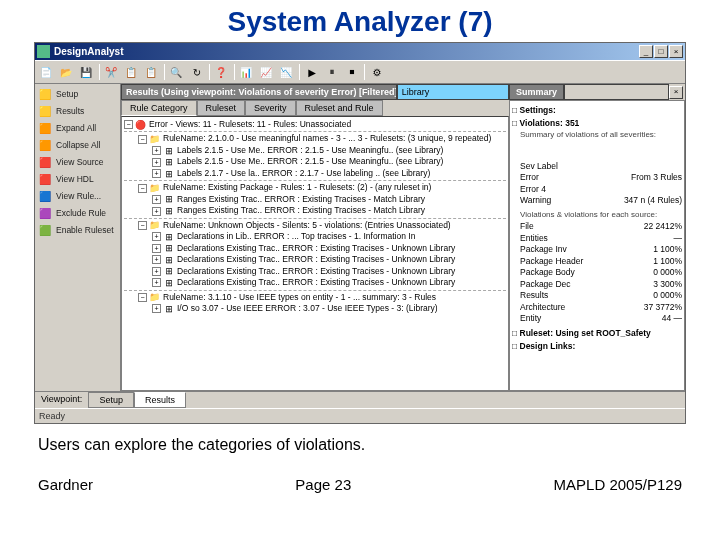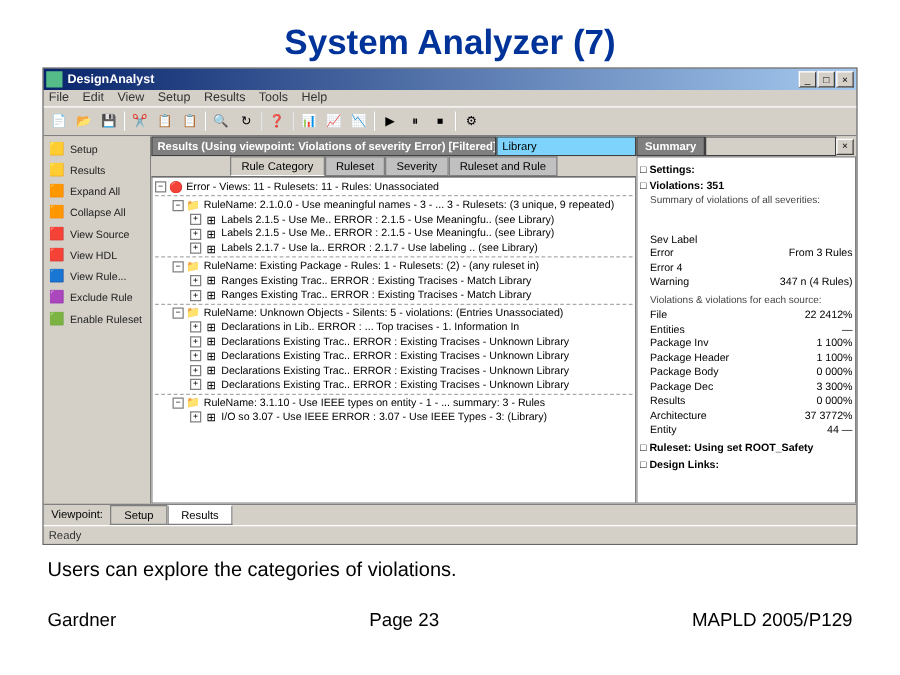--- a/index.html
+++ b/index.html
@@ -1,38 +1,38 @@
 <!DOCTYPE html>
 <html><head>
 <meta charset="utf-8">
 <style>
   * { box-sizing: border-box; margin: 0; padding: 0; }
   body { width: 720px; height: 540px; background: #fff; font-family: Arial, sans-serif; overflow: hidden; }
   .slide { width: 100%; height: 100%; display: flex; flex-direction: column; }
-  .title { color: #003399; font-size: 28px; font-weight: bold; text-align: center; padding: 18px 0 4px; }
+  .title { color: #003399; font-size: 28px; font-weight: bold; text-align: center; padding: 6px 0 4px; }
   .app-frame { margin: 0 34px; width: 652px; border: 1px solid #666; background: #c0c0c0; display: flex; flex-direction: column; font-family: Tahoma, sans-serif; font-size: 9px; height: 382px; }
   .titlebar { background: linear-gradient(to right, #08246b, #a6caf0); color: #fff; display: flex; align-items: center; height: 17px; padding: 0 2px; }
   .titlebar .icon { width: 13px; height: 13px; background: #5b8; margin-right: 4px; }
   .titlebar .t-text { flex: 1; font-size: 10px; font-weight: bold; }
   .winbtns { display: flex; gap: 1px; }
   .winbtn { width: 14px; height: 13px; background: #d4d0c8; border: 1px solid #fff; border-right-color: #404040; border-bottom-color: #404040; display: flex; align-items: center; justify-content: center; font-size: 8px; line-height: 1; color: #000; }
   .menubar { background: #d4d0c8; padding: 1px 4px; font-size: 10px; color: #333; white-space: nowrap; }
   .menubar span { margin-right: 8px; }
   .toolbar { background: #d4d0c8; border-top: 1px solid #fff; border-bottom: 1px solid #808080; padding: 2px 3px; display: flex; gap: 2px; align-items: center; }
   .tbtn { width: 18px; height: 18px; background: #d4d0c8; border: 1px solid #d4d0c8; display: flex; align-items: center; justify-content: center; font-size: 10px; }
   .tsep { width: 1px; height: 16px; background: #808080; border-right: 1px solid #fff; margin: 0 1px; }
   .main { flex: 1; display: flex; background: #d4d0c8; overflow: hidden; }
   .sidebar { width: 86px; background: #d4d0c8; border-right: 1px solid #808080; display: flex; flex-direction: column; padding: 2px; gap: 1px; overflow: hidden; }
   .sb-item { display: flex; align-items: center; gap: 3px; padding: 1px 2px; font-size: 8.5px; color: #222; white-space: nowrap; }
   .sb-ic { width: 14px; height: 14px; flex: none; display: flex; align-items: center; justify-content: center; font-size: 10px; }
   .center { flex: 1; display: flex; flex-direction: column; background: #d4d0c8; overflow: hidden; }
   .center-head { display: flex; }
   .ctab { background: #808080; color: #fff; font-weight: bold; font-size: 9px; padding: 2px 4px; border: 1px solid #404040; white-space: nowrap; overflow: hidden; text-overflow: clip; }
   .ctab2 { flex: 1; background: #7dd3fc; color: #000; font-weight: normal; }
-  .sub-tabs { display: flex; background: #d4d0c8; font-size: 9px; justify-content: center; }
+  .sub-tabs { display: flex; background: #d4d0c8; font-size: 9px; }
   .sub-tab { padding: 2px 8px; border: 1px solid #808080; border-bottom: 1px solid #fff; background: #d4d0c8; }
   .sub-tab.inactive { background: #c0c0c0; border-bottom: 1px solid #808080; }
   .tree { flex: 1; background: #fff; border: 1px solid #808080; border-top: 1px solid #404040; padding: 2px; font-size: 8.5px; color: #000; overflow: hidden; line-height: 1.35; }
   .tr-row { display: flex; align-items: center; white-space: nowrap; overflow: hidden; }
   .tr-ind { display: inline-block; }
   .box { width: 9px; height: 9px; border: 1px solid #808080; display: inline-flex; align-items: center; justify-content: center; font-size: 7px; margin-right: 2px; flex: none; line-height: 1; }
   .tic { width: 12px; height: 11px; display: inline-flex; align-items: center; justify-content: center; margin-right: 2px; font-size: 9px; flex: none; }
   .hr-dash { border: none; border-top: 1px dashed #aaa; margin: 1px 0; }
   .right { width: 176px; background: #d4d0c8; display: flex; flex-direction: column; overflow: hidden; justify-content: flex-end; }
   .r-head { display: flex; }
@@ -61,29 +61,20 @@
     <div class="titlebar">
       <div class="icon"></div>
       <div class="t-text">DesignAnalyst</div>
       <div class="winbtns">
         <div class="winbtn">_</div>
         <div class="winbtn">□</div>
         <div class="winbtn">×</div>
       </div>
     </div>
 
-    <div class="menubar">
-      <span>File</span>
-      <span>Edit</span>
-      <span>View</span>
-      <span>Setup</span>
-      <span>Results</span>
-      <span>Tools</span>
-      <span>Help</span>
-    </div>
 
     <div class="toolbar" id="toolbar">
         <div class="tbtn">📄</div>
         <div class="tbtn">📂</div>
         <div class="tbtn">💾</div>
         <div class="tsep"></div>
         <div class="tbtn">✂️</div>
         <div class="tbtn">📋</div>
         <div class="tbtn">📋</div>
         <div class="tsep"></div>

